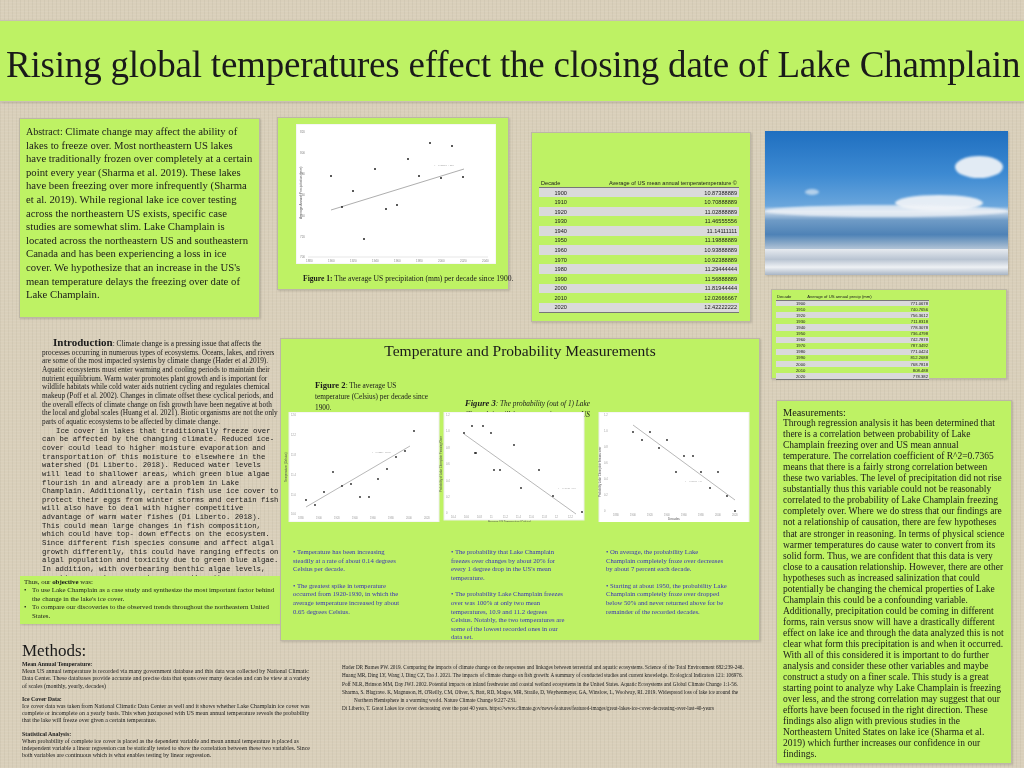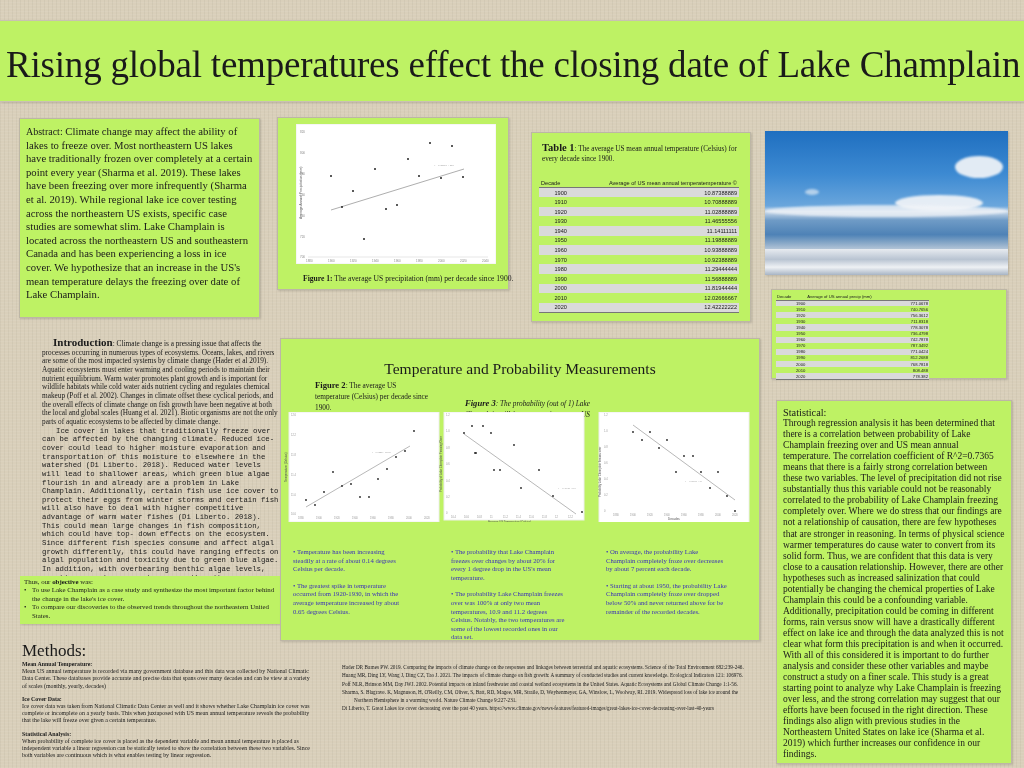--- a/index.html
+++ b/index.html
@@ -64,21 +64,21 @@
   #objective li::before { content: "•"; position: absolute; left: 0; }
 
   
   #methods { position: absolute; left: 22px; top: 642px; width: 290px; font-size: 5.9px; line-height: 7.2px; }
   #methods h2 { font-size: 17px; font-weight: normal; line-height: 18px; margin-bottom: 1px; }
   #methods h3 { font-size: 5.9px; font-weight: bold; }
   #methods p { margin-bottom: 6px; }
 
   
   #tp-panel { left: 280px; top: 338px; width: 480px; height: 303px; }
-  #tp-panel h2 { position: absolute; left: 0; width: 100%; top: 21px; text-align: center; font-size: 15.5px; font-weight: normal; }
+  #tp-panel h2 { position: absolute; left: 0; width: 100%; top: 3px; text-align: center; font-size: 15.5px; font-weight: normal; }
   .fcap { position: absolute; font-size: 7.3px; line-height: 11px; margin-left: 20px; }
   .fcap b { font-size: 8.6px; }
   .mini { position: absolute; width: 160px; height: 110px; }
   .bullets { position: absolute; font-size: 6.7px; line-height: 8.6px; color: #3b32b8; }
   .bullets p { margin-bottom: 8px; }
 
   
   #refs { position: absolute; left: 342px; top: 664px; width: 415px; font-size: 5.2px; line-height: 7.4px; }
   #refs p { padding-left: 12px; text-indent: -12px; margin-bottom: 1px; }
 
@@ -140,23 +140,20 @@
         <circle cx="156" cy="22" r="1"></circle>
       <circle cx="167" cy="53" r="1"></circle>
     </g>
   </svg>
   <div class="cap">
     <b>Figure 1:</b><span> The average US precipitation (mm) per decade since 1900.</span>
   </div>
 </div>
 
 <div id="table1" class="box">
-  <div class="cap">
-    <b>Table 1</b><span>: The average US mean annual temperature (Celsius) for every decade since 1900.</span>
-  </div>
   <table id="t1" class="dt">
     <thead>
         <tr>
       <th>Decade</th>
       <th style="text-align:right">Average of US mean annual temperatemperature ©</th>
     </tr>
       </thead>
     <tbody id="t1-body">
         <tr>
           <td>1900</td>
@@ -455,15 +452,15 @@
 
 <div id="refs">
   <p>Hader DP, Barnes PW. 2019. Comparing the impacts of climate change on the responses and linkages between terrestrial and aquatic ecosystems. Science of the Total Environment 682:239-246.</p>
   <p>Huang MR, Ding LY, Wang J, Ding CZ, Tao J. 2021. The impacts of climate change on fish growth: A summary of conducted studies and current knowledge. Ecological Indicators 121: 106976.</p>
   <p>Poff NLR, Brinson MM, Day JWJ. 2002. Potential impacts on inland freshwater and coastal wetland ecosystems in the United States. Aquatic Ecosystems and Global Climate Change 1:1-56.</p>
   <p>Sharma, S. Blagrave. K, Magnuson, H, O'Reilly, CM, Oliver, S, Batt, RD, Magee, MR, Straile, D, Weyhenmeyer, GA, Winslow, L, Woolway, RI. 2019. Widespread loss of lake ice around the Northern Hemisphere in a warming world. Nature Climate Change 9:227-231.</p>
   <p>Di Liberto, T. Great Lakes ice cover decreasing over the past 40 years. https://www.climate.gov/news-features/featured-images/great-lakes-ice-cover-decreasing-over-last-40-years</p>
 </div>
 
 <div id="conclusions" class="box">
-  <div class="heading">Statistical:</div>
+  <div class="heading">Measurements:</div>
   <div>Through regression analysis it has been determined that there is a correlation between probability of Lake Champlain freezing over and US mean annual temperature. The correlation coefficient of R^2=0.7365 means that there is a fairly strong correlation between these two variables. The level of precipitation did not rise substantially thus this variable could not be reasonably correlated to the probability of Lake Champlain freezing completely over. Where we do stress that our findings are not a relationship of causation, there are few hypotheses that are stronger in reasoning. In terms of physical science warmer temperatures do cause water to convert from its solid form. Thus, we are confident that this data is very close to a causation relationship. However, there are other hypotheses such as increased salinization that could potentially be changing the chemical properties of Lake Champlain this could be a confounding variable. Additionally, precipitation could be coming in different forms, rain versus snow will have a drastically different effect on lake ice and through the data analyzed this is not clear what form this precipitation is and when it occurred. With all of this considered it is important to do further analysis and consider these other variables and maybe construct a study on a finer scale. This study is a great starting point to analyze why Lake Champlain is freezing over less, and the strong correlation may suggest that our efforts have been focused in the right direction. These findings also align with previous studies in the Northeastern United States on lake ice (Sharma et al. 2019) which further increases our confidence in our findings.</div>
 </div>
 
 </body></html>

